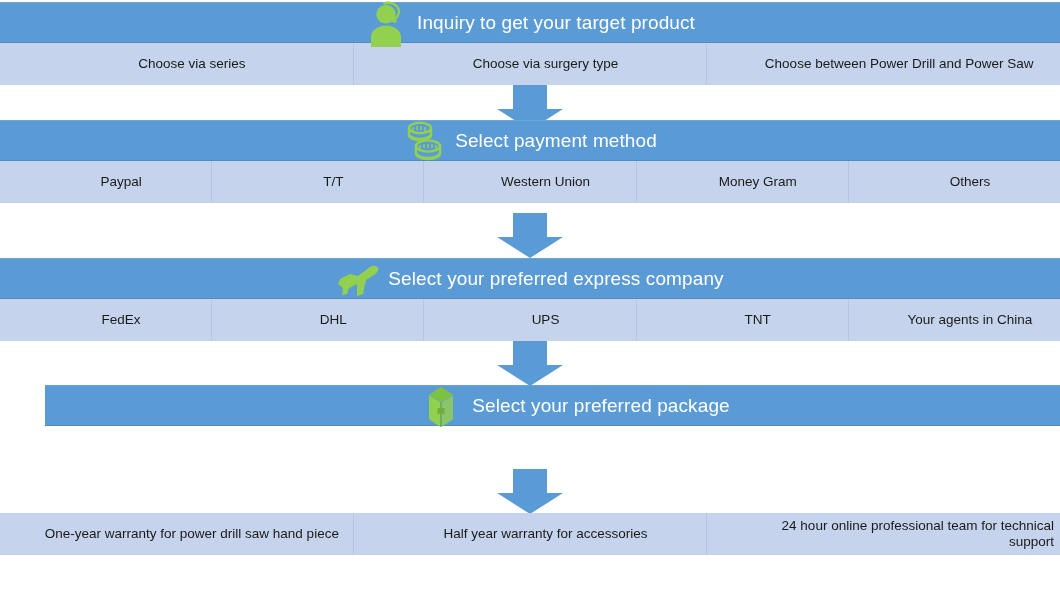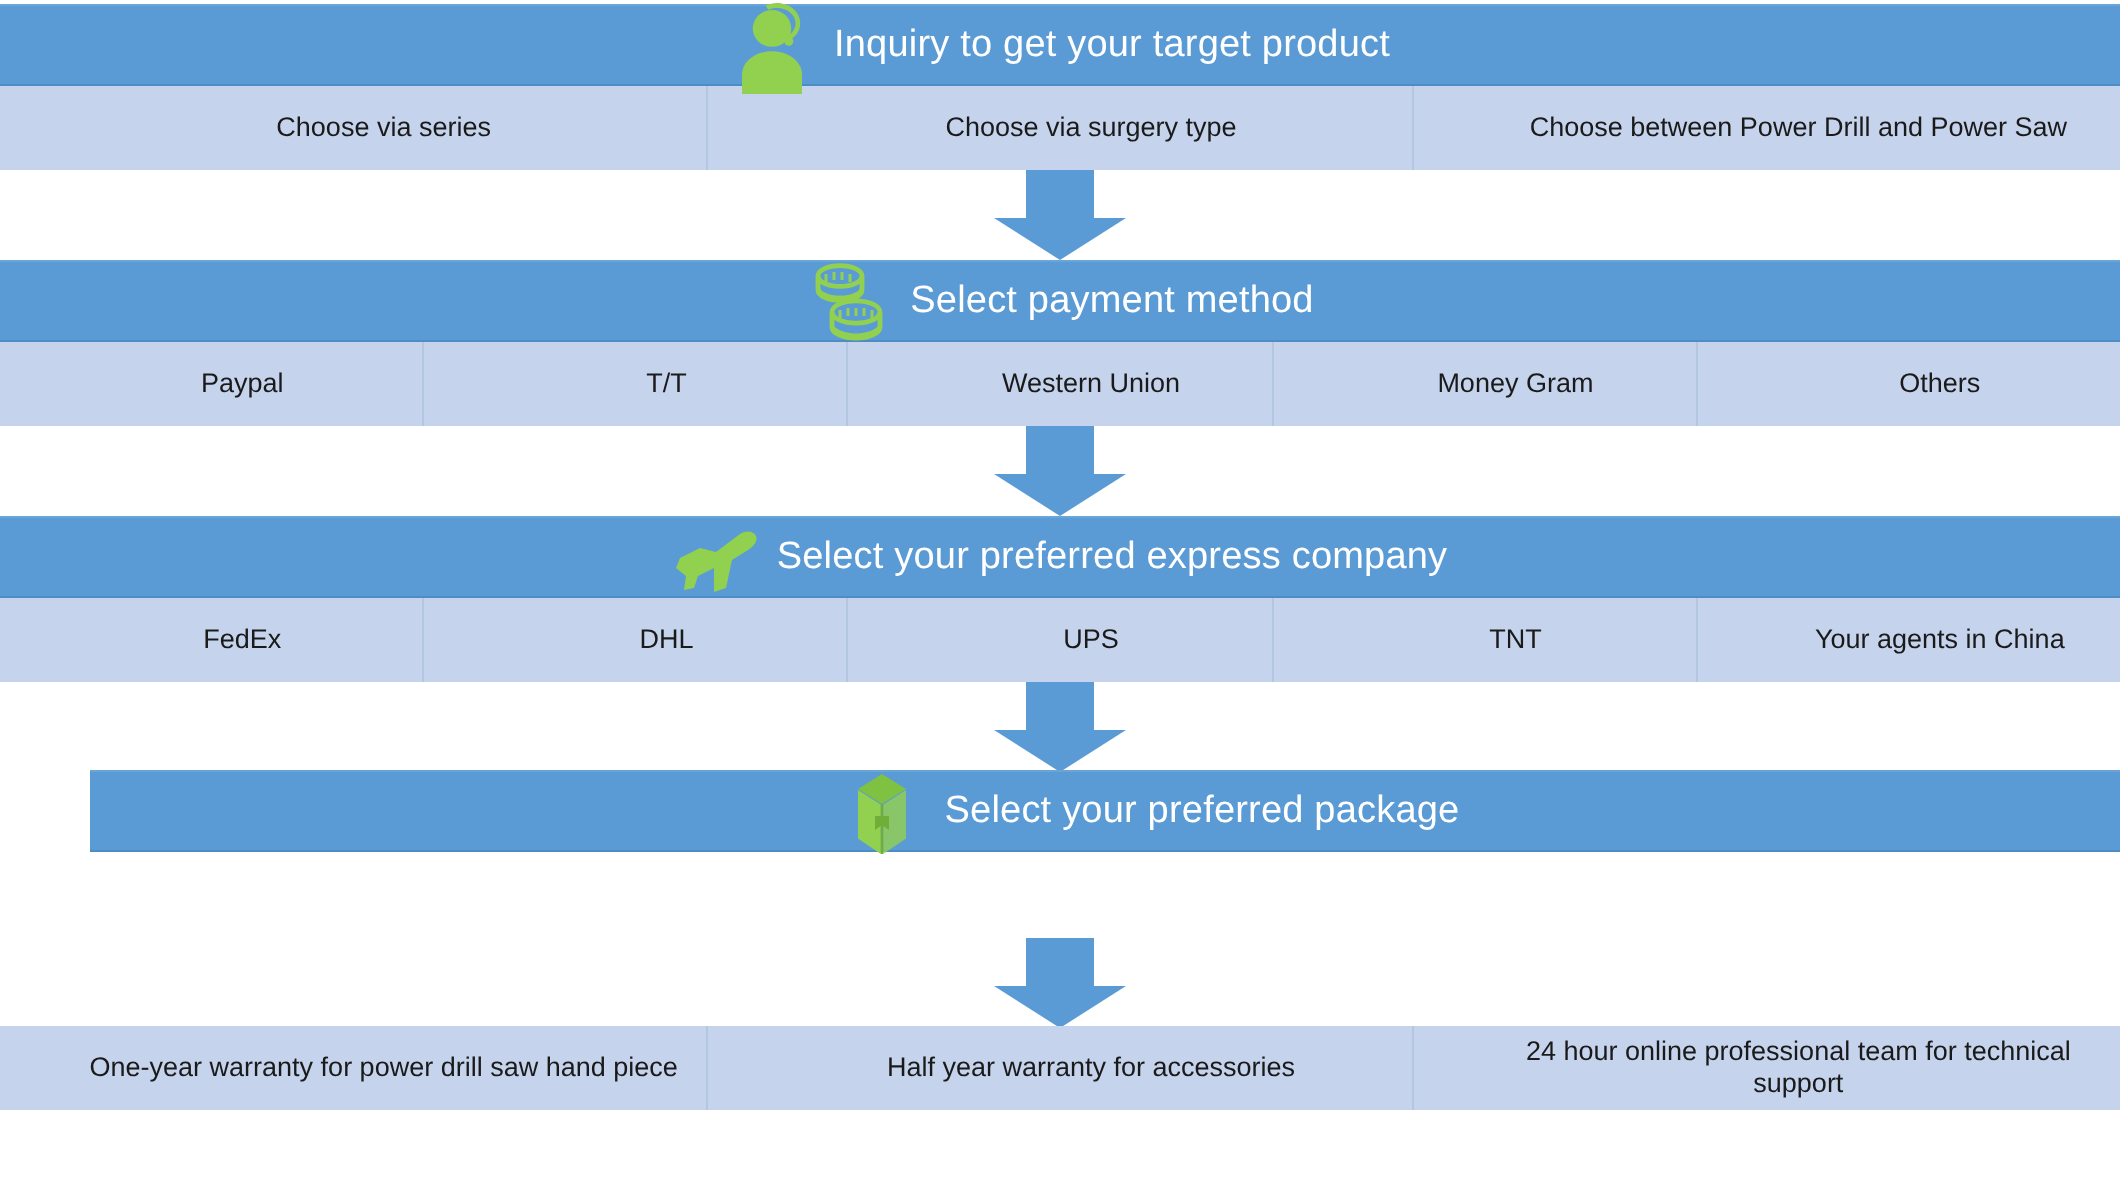--- a/index.html
+++ b/index.html
@@ -75,21 +75,21 @@
     background: #C5D4EC;
     display: flex;
     box-sizing: border-box;
   }
 
   .option-cell {
     flex: 1 1 0;
     display: flex;
     align-items: center;
     justify-content: center;
-    text-align: center;
+    text-align: right;
     font-size: 13.5px;
     color: #1a1a1a;
     padding: 0 6px;
     box-sizing: border-box;
     border-right: 1px solid #b3c6e2;
     line-height: 1.15;
     margin-left: 31px;
   }
   .option-cell:last-child { border-right: none; }
 
@@ -131,21 +131,21 @@
       <div class="option-cell">Choose  between Power Drill and Power Saw</div>
     </div>
   </div>
 
   <div class="arrow" style="top:85px;">
     <svg viewBox="0 0 66 45" width="66" height="45" aria-hidden="true">
       <path d="M16 0 H50 V24 H66 L33 45 L0 24 H16 Z" fill="#5B9BD5"></path>
     </svg>
   </div>
 
-  <div class="section" style="top:130px;border-radius:25px;">
+  <div class="section" style="top:120px;border-radius:25px;">
     <div class="section-header">
       <div class="header-inner">
         <span class="header-icon">
           <svg viewBox="0 0 42 46" width="42" height="46" aria-hidden="true">
             <g class="g">
               <ellipse cx="17" cy="9" rx="11" ry="5.2" fill="none" stroke="#92D050" stroke-width="2.4"></ellipse>
               <path d="M6 9 v7 a11 5.2 0 0 0 22 0 V9" fill="none" stroke="#92D050" stroke-width="2.4"></path>
               <path d="M6 14.5 a11 5.2 0 0 0 22 0" fill="none" stroke="#92D050" stroke-width="1.8"></path>
               <ellipse cx="25" cy="27" rx="12" ry="5.6" fill="none" stroke="#92D050" stroke-width="2.4"></ellipse>
               <path d="M13 27 v7.5 a12 5.6 0 0 0 24 0 V27" fill="none" stroke="#92D050" stroke-width="2.4"></path>

